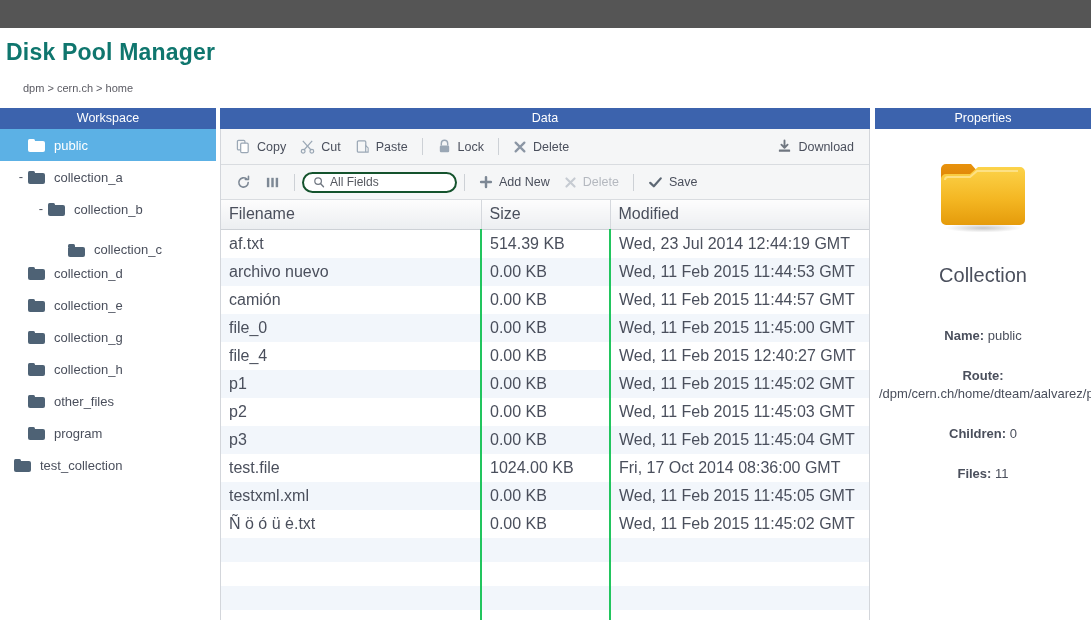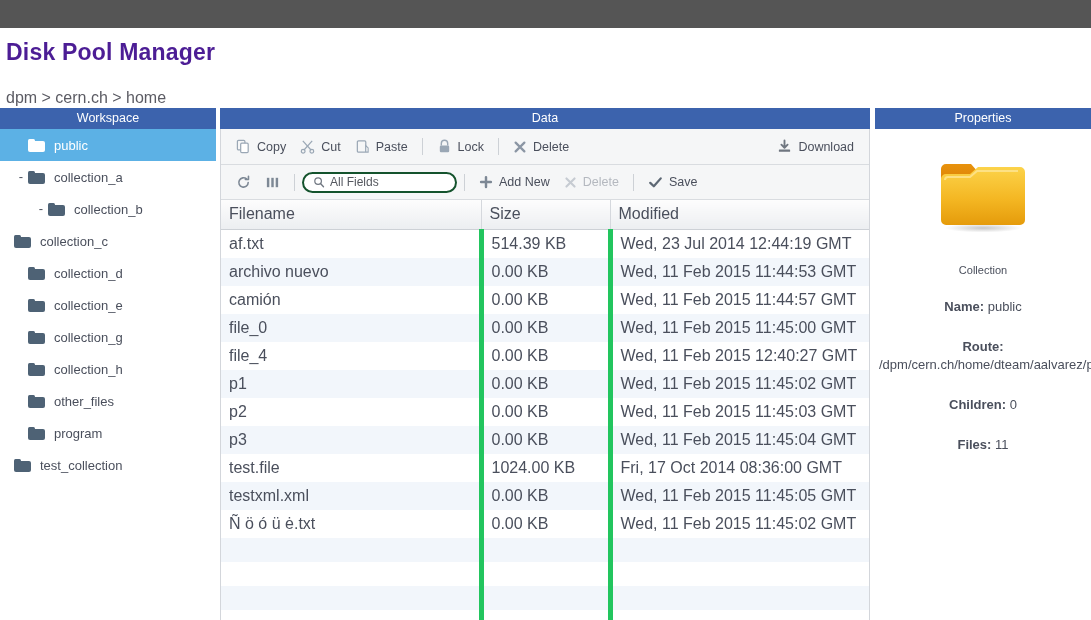--- a/index.html
+++ b/index.html
@@ -16,29 +16,29 @@
     height: 28px;
     background: #555555;
     width: 100%;
   }
 
   
   .page-head { padding: 12px 0 0 6px; }
   .page-title {
     font-size: 23px;
     font-weight: bold;
-    color: #4c1d95;
+    color: #0f766e;
     letter-spacing: .2px;
-    margin: 0 0 24px 0;
+    margin: 0 0 0 0;
     line-height: 1.1;
   }
   .breadcrumb {
-    font-size: 16px;
+    font-size: 11px;
     color: #5b5b63;
-    margin: 0;
+    margin: 17px;
   }
 
   
   .columns {
     position: absolute;
     top: 108px; left: 0;
     width: 979px;
     display: flex;
     align-items: flex-start;
   }
@@ -179,21 +179,21 @@
     background: linear-gradient(#fdfdfd, #eceef1);
     border-bottom: 1px solid #cdd1d6;
     border-right: 1px solid #d5d8dd;
     color: #4a4f5c;
     font-weight: normal;
     text-align: left;
     padding: 5px 8px 6px 8px;
     height: 25px;
   }
   table.grid td {
-    border-right: 5px solid #22c55e;
+    border-right: 2px solid #22c55e;
     color: #4a4f5c;
     padding: 5px 8px;
     height: 24px;
     white-space: nowrap;
     overflow: hidden;
   }
   table.grid tr:nth-child(even) td { background: #f2f6fb; }
   table.grid tr:nth-child(odd)  td { background: #ffffff; }
   table.grid td:last-child, table.grid th:last-child { border-right: none; }
   .c-name { width: 260px; }
@@ -212,23 +212,23 @@
 
   
   .props-body {
     text-align: center;
     padding-top: 28px;
     font-size: 13px;
     color: #4a4f5c;
   }
   .folder-big { margin: 0 auto 14px auto; display: block; }
   .prop-type {
-    font-size: 11px;
-    color: #4a4f5c;
-    margin: 14px 0 22px 0;
+    font-size: 20px;
+    color: #4a4f5c;
+    margin: 14px 0 40px 0;
   }
   .prop-line { margin: 0 0 22px 0; line-height: 18px; padding: 0 4px; }
   .prop-line b { font-weight: bold; }
 </style>
 </head>
 <body>
 
 <div class="topbar"></div>
 
 <div class="page-head">
@@ -249,21 +249,21 @@
         <div class="tree-item" style="padding-left: 14px;">
           <span class="tree-toggle">-</span>
           <span class="folder-sm"></span>
           <span class="tree-label">collection_a</span>
         </div>
         <div class="tree-item" style="padding-left: 34px;">
           <span class="tree-toggle">-</span>
           <span class="folder-sm"></span>
           <span class="tree-label">collection_b</span>
         </div>
-        <div class="tree-item" style="">
+        <div class="tree-item" style="padding-left: 54px; align-items: flex-end;">
           <span class="tree-toggle"></span>
           <span class="folder-sm"></span>
           <span class="tree-label">collection_c</span>
         </div>
         <div class="tree-item" style="padding-left: 14px;">
           <span class="tree-toggle"></span>
           <span class="folder-sm"></span>
           <span class="tree-label">collection_d</span>
         </div>
         <div class="tree-item" style="padding-left: 14px;">

